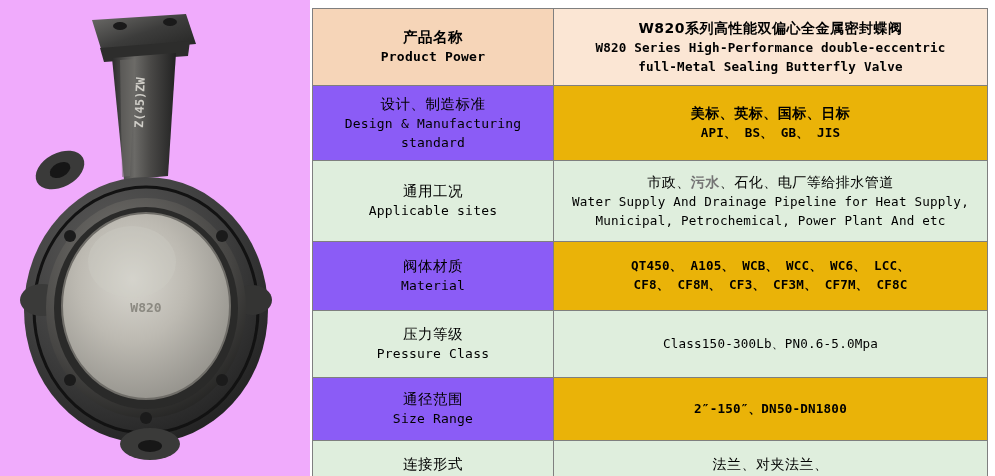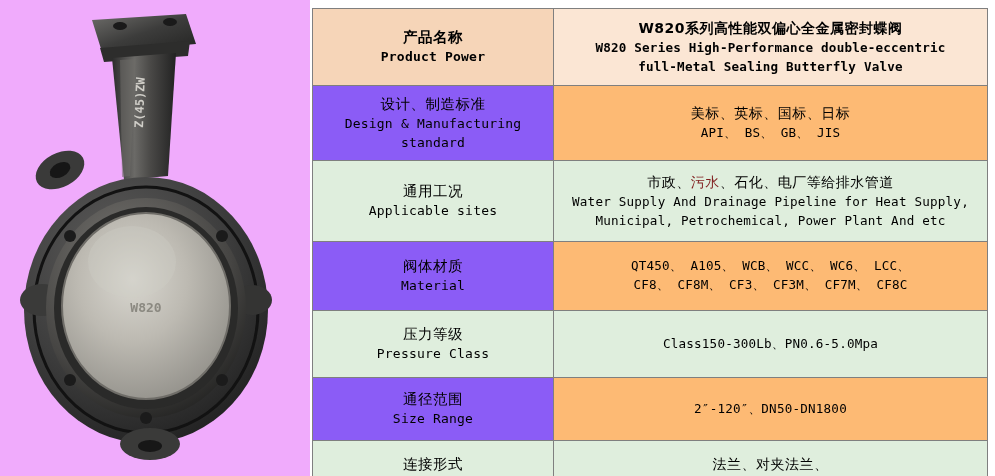--- a/index.html
+++ b/index.html
@@ -77,25 +77,25 @@
     letter-spacing: 0.2px;
   }
   .value .cn { font-size: 14px; }
   .value .en { font-size: 12.6px; }
 
   
   .row-head td.label { background: #f6d5b8; margin-left: 44px; }
   .row-head td.value { background: #fbe6d4; }
   .row-head .cn, .row-head .en { font-weight: bold; }
   .row-plain td.label { background: #8b5cf6; }
-  .row-plain td.value { background: #fdba74; }
+  .row-plain td.value { background: #eab308; font-weight: bold; }
   .row-green td.label { background: #dfeedd; }
   .row-green td.value { background: #dfeedd; }
 
-  .hl-red { color: #7f1d1d; font-weight: normal; }
+  .hl-red { color: #737373; font-weight: bold; }
 
   
   .h-head td { height: 66px; }
   .h-2 td { height: 64px; }
   .h-3 td { height: 70px; }
   .h-4 td { height: 58px; }
   .h-5 td { height: 56px; }
   .h-6 td { height: 52px; }
   .h-7 td { height: 56px; }
 </style>
@@ -237,21 +237,21 @@
             <div class="en">Class150-300Lb、PN0.6-5.0Mpa</div>
           </td>
         </tr>
 
         <tr class="row-plain h-6">
           <td class="label">
             <div class="cn">通径范围</div>
             <div class="en">Size Range</div>
           </td>
           <td class="value">
-            <div class="en">2″-120″、DN50-DN1800</div>
+            <div class="en">2″-150″、DN50-DN1800</div>
           </td>
         </tr>
 
         <tr class="row-green h-7">
           <td class="label">
             <div class="cn">连接形式</div>
             <div class="en">End Connection</div>
           </td>
           <td class="value">
             <div class="cn">法兰、对夹法兰、</div>

